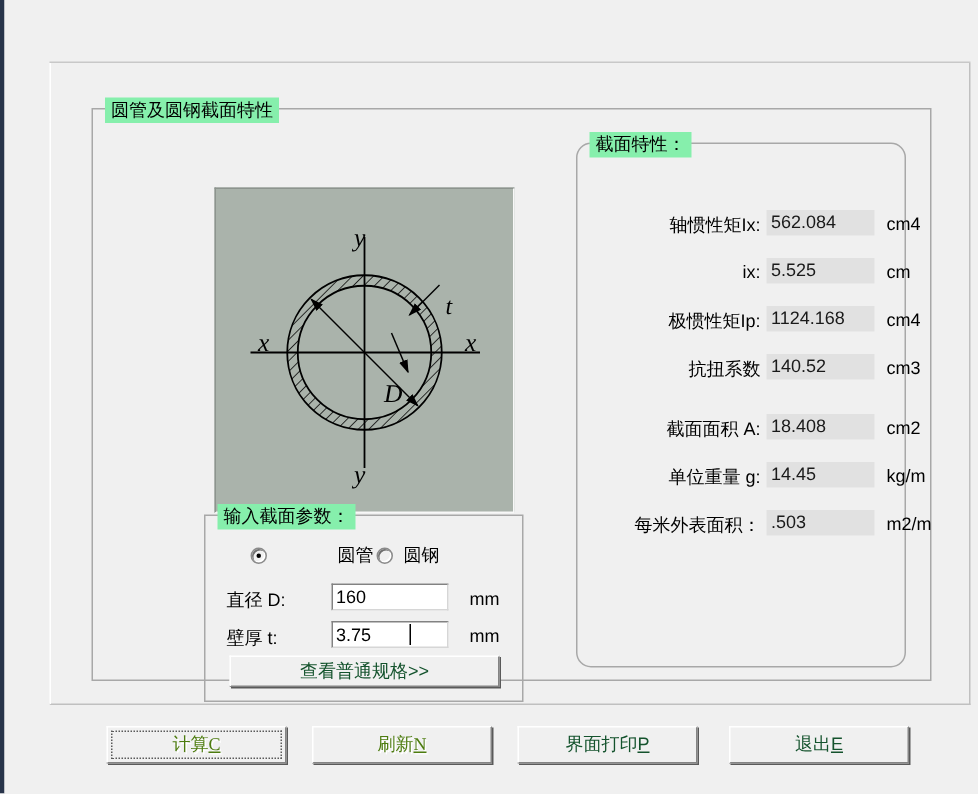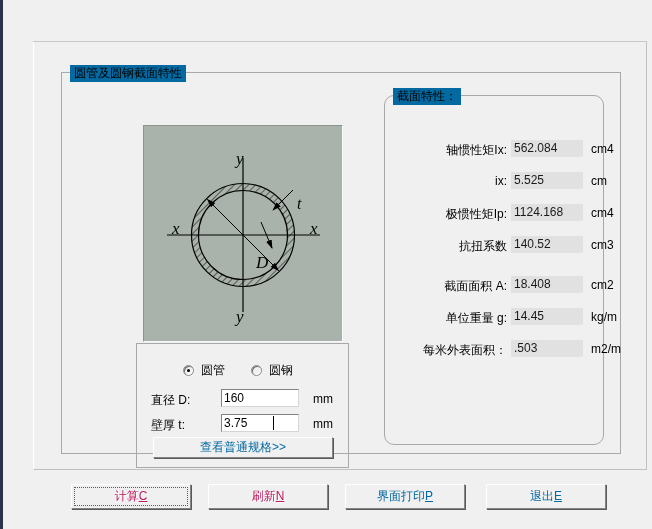--- a/index.html
+++ b/index.html
@@ -86,21 +86,21 @@
   
   .group {
     position: absolute;
     border: 1px solid #a8a8a8;
     box-sizing: border-box;
   }
   .group > .legend {
     position: absolute;
     top: -8px;
     left: 8px;
-    background: #0369a1;
+    background: #86efac;
     padding: 0 4px;
     font-size: 12px;
     white-space: nowrap;
   }
 
   #group-outer { left: 27px; top: 30px; width: 560px; height: 382px; }
   #group-props { left: 322px; top: 22px; width: 220px; height: 350px; border-radius: 10px; }
   #group-input { left: 74px; top: 270px; width: 213px; height: 125px; }
 
   
@@ -224,28 +224,28 @@
   .btn {
     background: #f0f0f0;
     border-top: 1px solid #ffffff;
     border-left: 1px solid #ffffff;
     border-right: 1px solid #848484;
     border-bottom: 1px solid #848484;
     box-shadow: 1px 1px 0 #5a5a5a;
     box-sizing: border-box;
     font-family: "Liberation Sans", "DejaVu Sans", sans-serif;
     font-size: 12px;
-    color: #0369a1;
+    color: #14532d;
     display: flex;
     align-items: center;
     justify-content: center;
     cursor: default;
     user-select: none;
   }
-  .btn.disabled { color: #be185d; text-shadow: 1px 1px 0 #ffffff; }
+  .btn.disabled { color: #4d7c0f; text-shadow: 1px 1px 0 #ffffff; font-family: Liberation Serif, serif; }
   .btn.focused { outline: 1px dotted #5a5a5a; outline-offset: -4px; }
 
   #btn-view-spec {
     position: absolute;
     left: 16px; top: 93px;
     width: 180px; height: 21px;
   }
   .bottom-btn {
     position: absolute;
     top: 484px;
@@ -299,22 +299,23 @@
           <text x="92" y="38" font-family="'Liberation Serif','DejaVu Serif',serif" font-size="17" font-style="italic" fill="#000">y</text>
           <text x="92" y="196" font-family="'Liberation Serif','DejaVu Serif',serif" font-size="17" font-style="italic" fill="#000">y</text>
           <text x="28" y="108" font-family="'Liberation Serif','DejaVu Serif',serif" font-size="17" font-style="italic" fill="#000">x</text>
           <text x="166" y="108" font-family="'Liberation Serif','DejaVu Serif',serif" font-size="17" font-style="italic" fill="#000">x</text>
           <text x="153" y="83" font-family="'Liberation Serif','DejaVu Serif',serif" font-size="16" font-style="italic" fill="#000">t</text>
           <text x="112" y="142" font-family="'Liberation Serif','DejaVu Serif',serif" font-size="17" font-style="italic" fill="#000">D</text>
         </svg>
       </div>
 
       <div class="group" id="group-input">
+        <span class="legend">输入截面参数：</span>
         <div class="radio-row" id="radio-row">
-            <div class="radio-item" style="left: 46px;">
+            <div class="radio-item" style="left: 30px; gap: 40px;">
               <span class="radio-dot checked"></span>
               <span>圆管</span>
             </div>
             <div class="radio-item" style="left: 114px;">
               <span class="radio-dot"></span>
               <span>圆钢</span>
             </div>
           </div>
         <div id="input-fields">
             <div class="field-row" style="top: 45px;">

